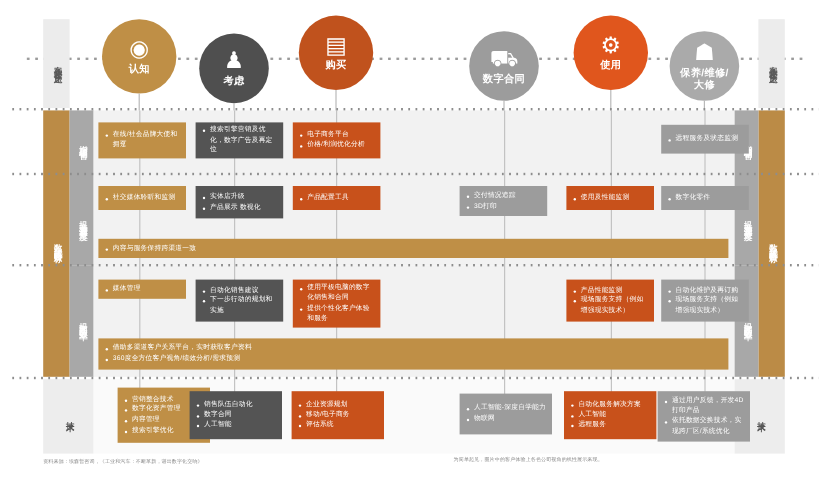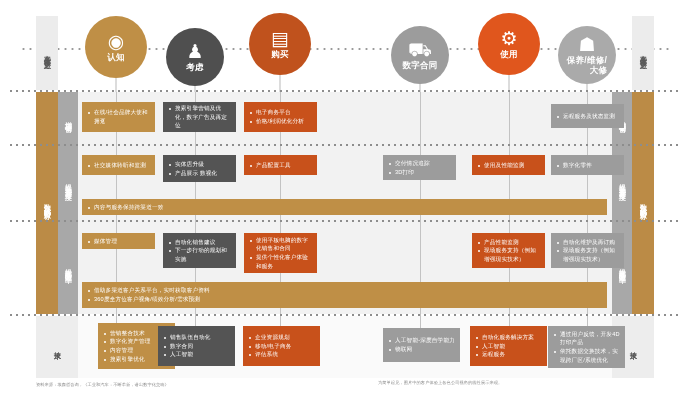--- a/index.html
+++ b/index.html
@@ -131,21 +131,21 @@
       <div class="bubble" style="width:62px;height:62px;background:#e0561d;">
         <span class="glyph">⚙</span>
         <span class="nlabel">使用</span>
       </div>
       <div class="stem" style="top:62px;height:31px;"></div>
     </div>
 
     <div class="node" style="left:558px; top:26px; width:58px;">
       <div class="bubble" style="width:58px;height:58px;background:#aaaaaa;">
         <span class="glyph">☗</span>
-        <span class="nlabel" style="white-space:pre-line;text-align:right;">保养/维修/
+        <span class="nlabel" style="white-space:pre-line;">保养/维修/
 大修</span>
       </div>
       <div class="stem" style="top:58px;height:18px;"></div>
     </div>
   </div>
 
   <div class="rail rail-goal" style="left:36px; top:92px; width:22px; height:222px;">
     <span class="vtext">数字化战略目标</span>
   </div>
   <div class="rail rail-goal" style="left:632px; top:92px; width:22px; height:222px;">

